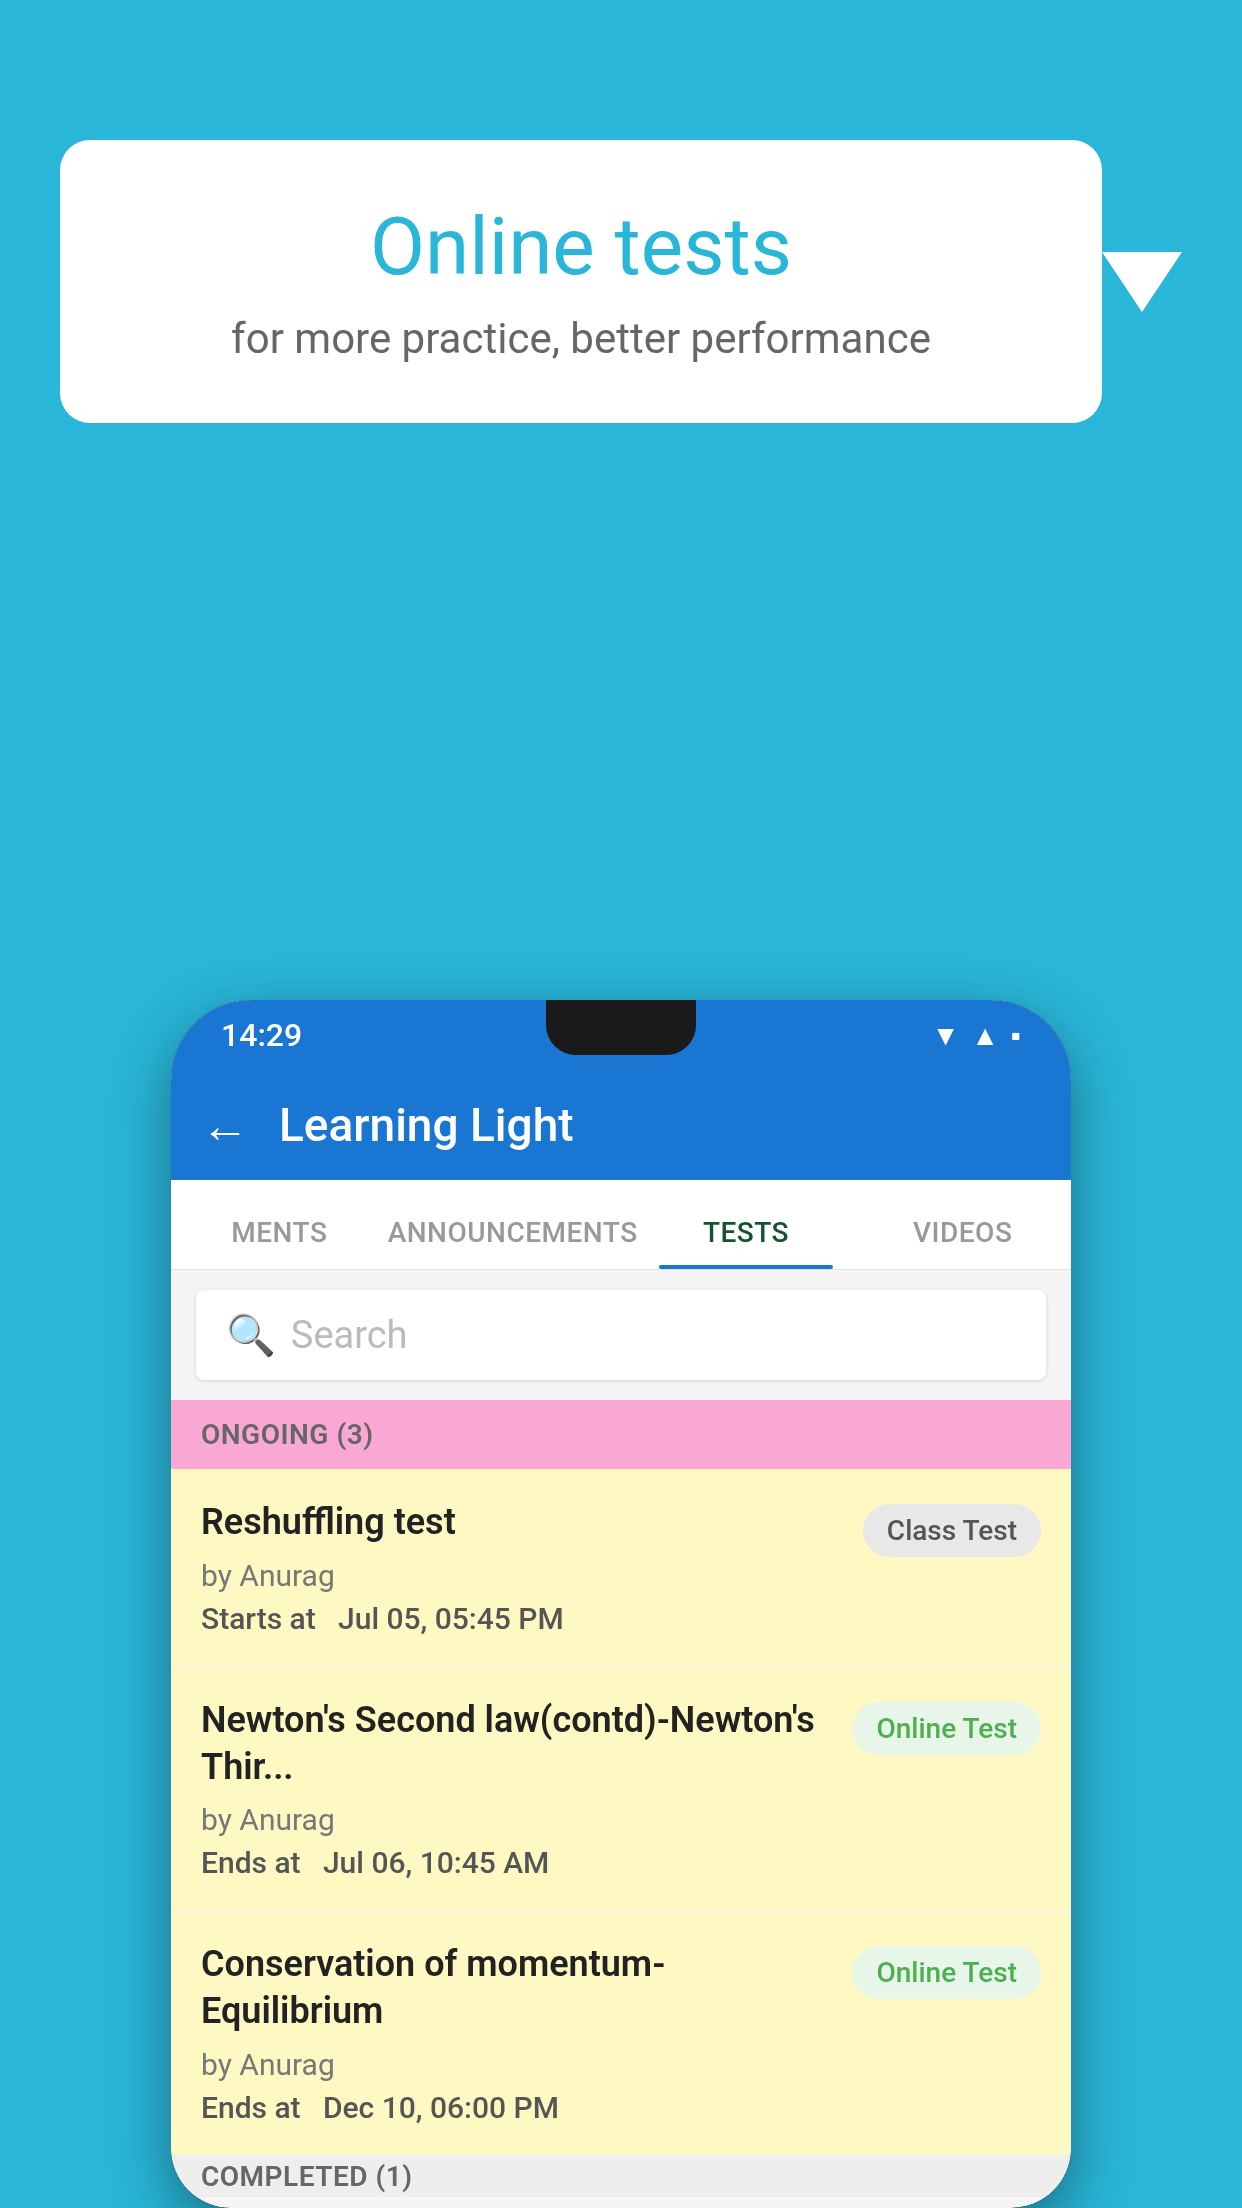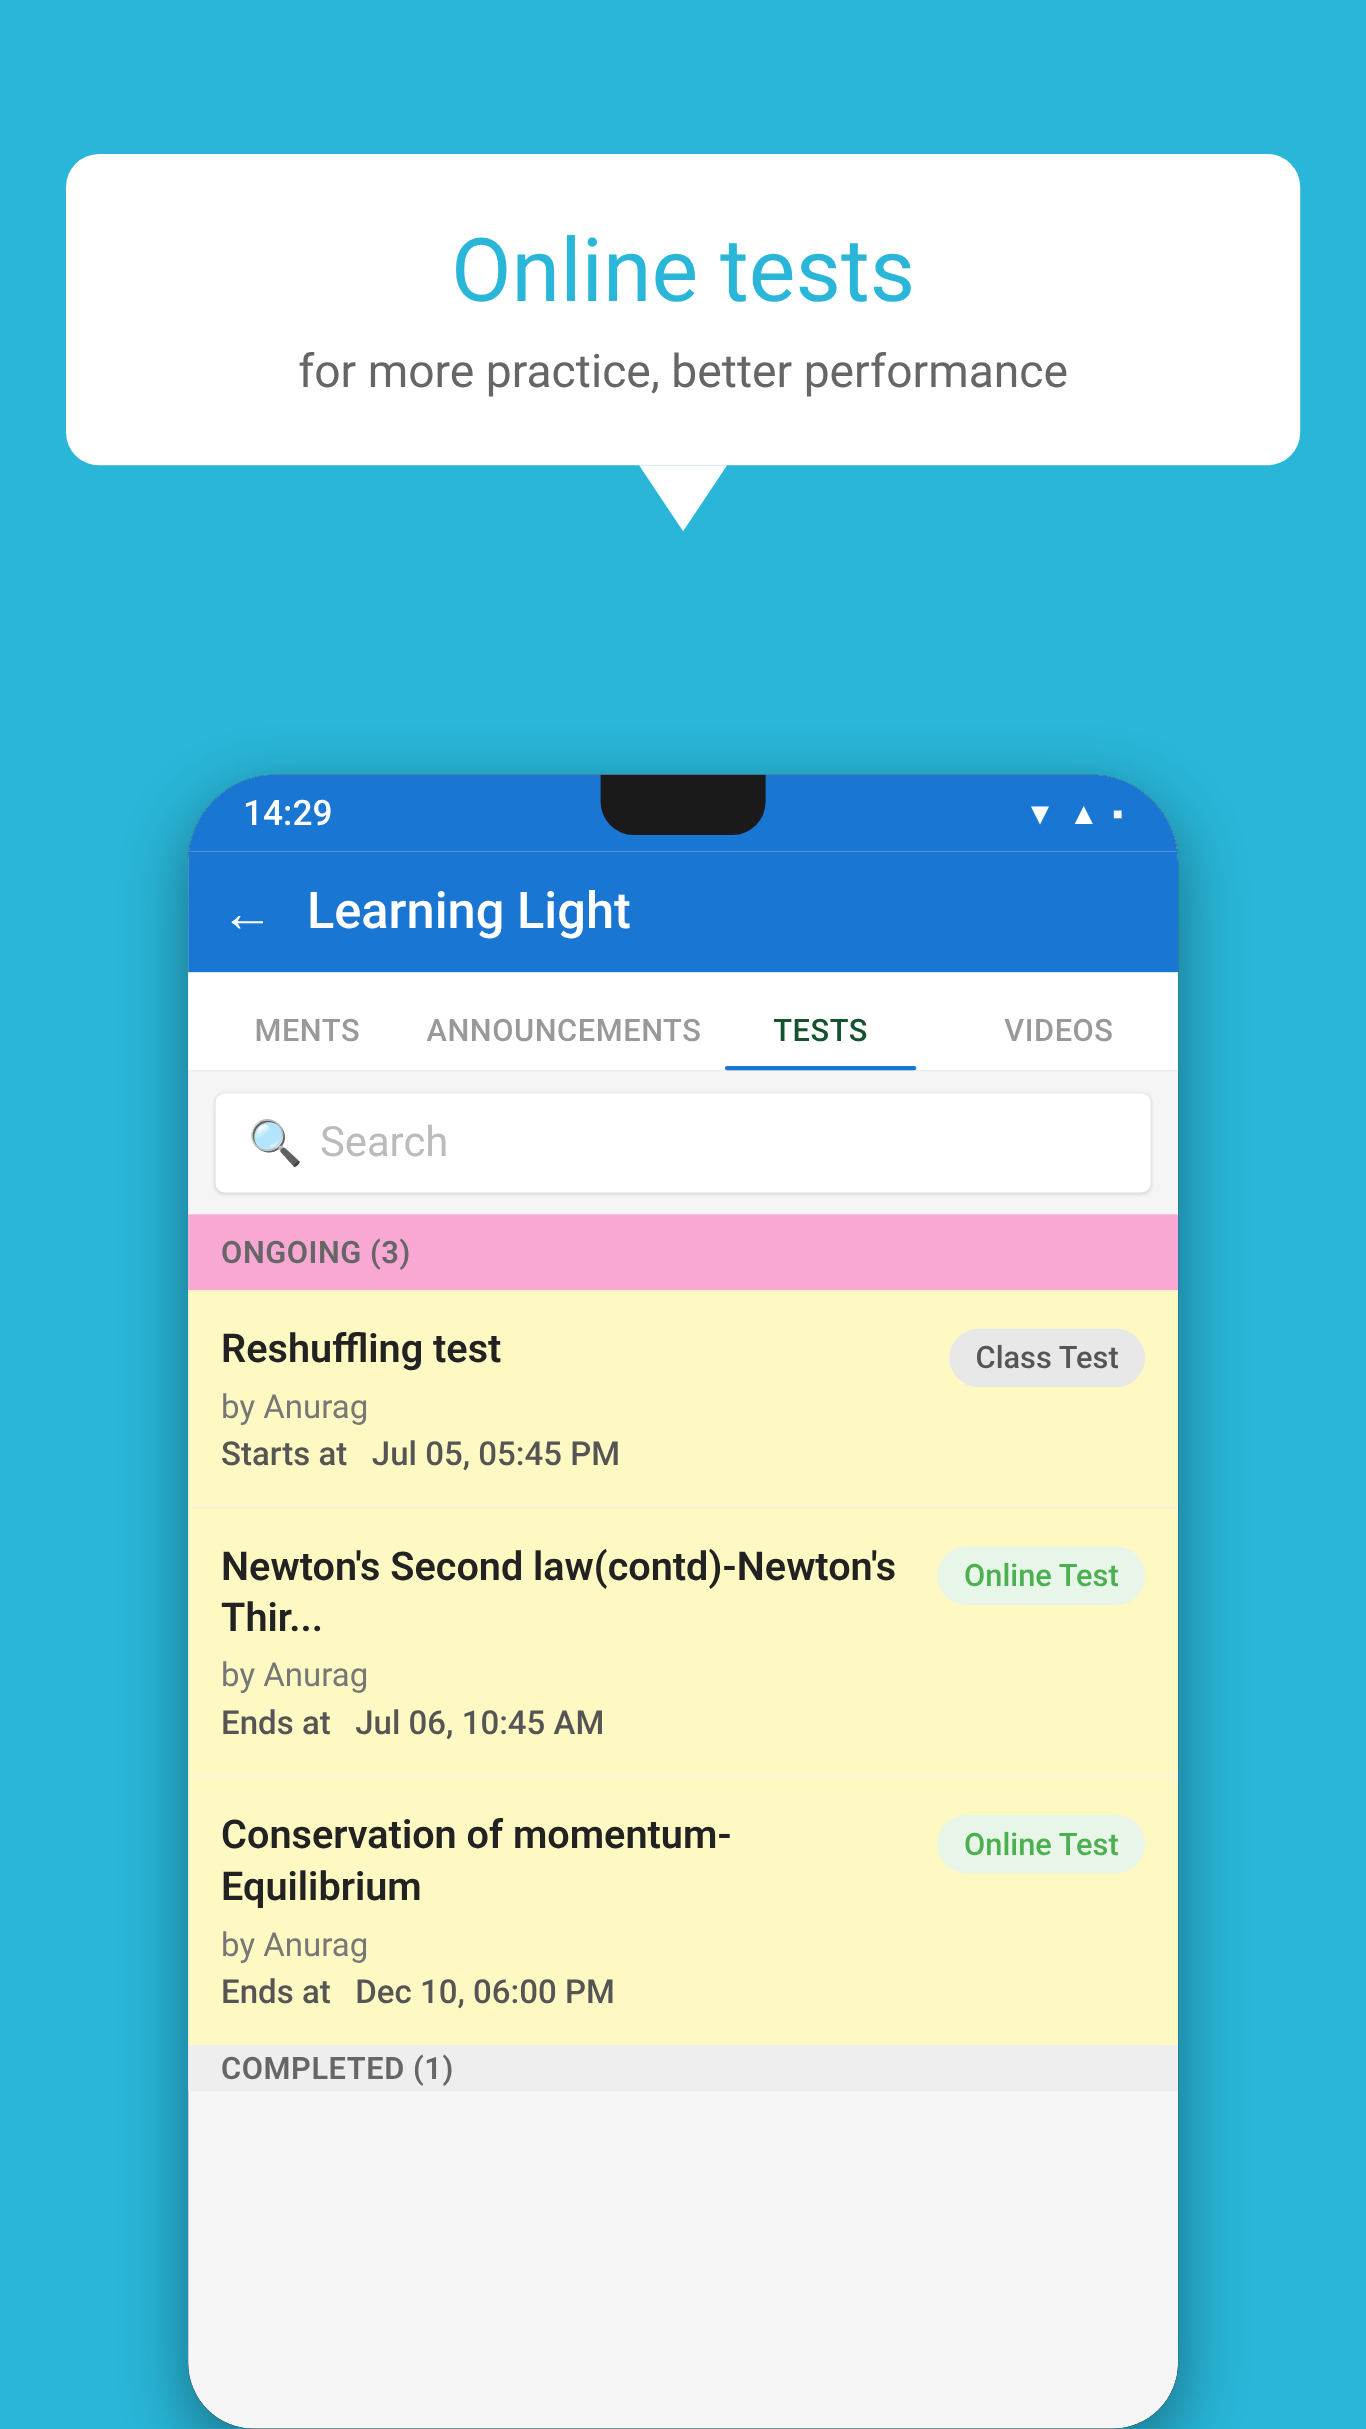--- a/index.html
+++ b/index.html
@@ -14,21 +14,21 @@
       position: relative;
     }
 
     
     .speech-bubble-container {
       position: absolute;
       top: 140px;
       left: 60px;
       right: 60px;
       display: flex;
-      flex-direction: column;
+      flex-direction: row;
       align-items: center;
     }
 
     .speech-bubble {
       background: white;
       border-radius: 30px;
       padding: 60px 70px;
       width: 100%;
       text-align: center;
       position: relative;
@@ -56,21 +56,21 @@
       margin-top: 0;
     }
 
     
     .phone-frame {
       position: absolute;
       bottom: 0;
       left: 50%;
       transform: translateX(-50%);
       width: 900px;
-      height: 1504px;
+      height: 1208px;
       background: #1a1a1a;
       border-radius: 80px 80px 60px 60px;
       padding: 0;
       overflow: hidden;
       box-shadow: 0 20px 60px rgba(0,0,0,0.4);
     }
 
     
     .phone-screen {
       position: absolute;

